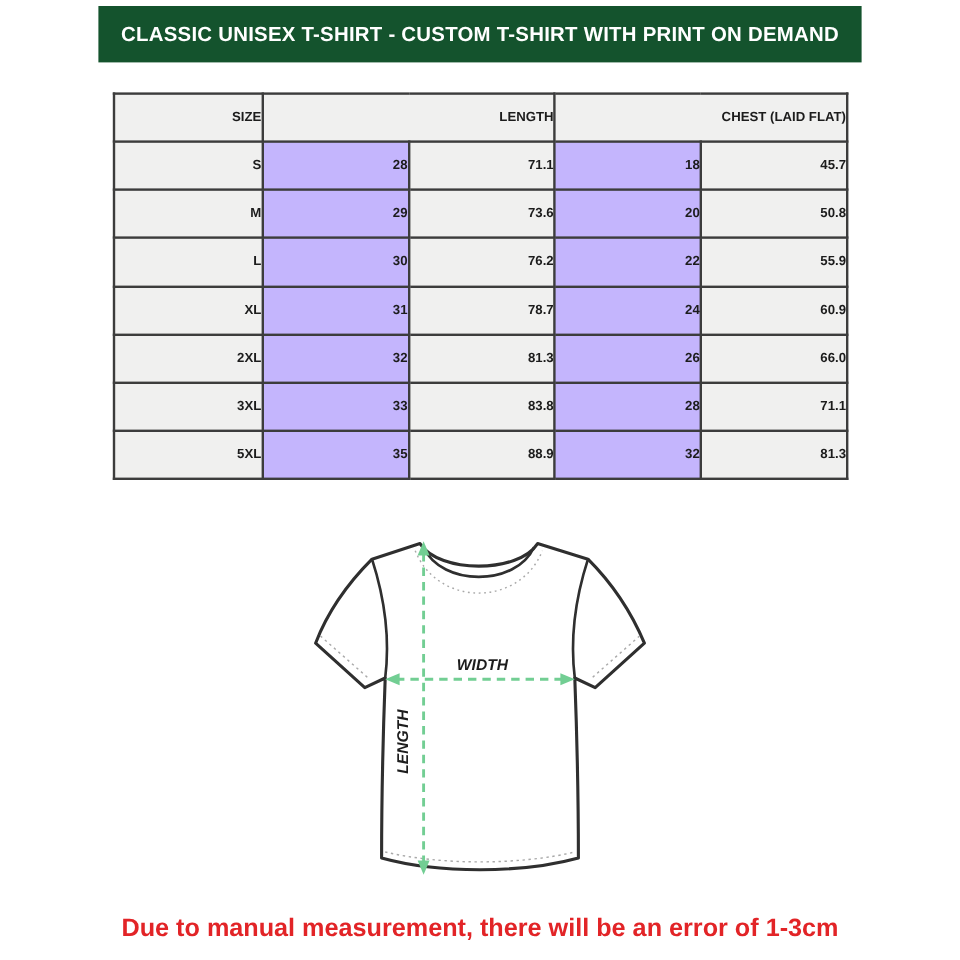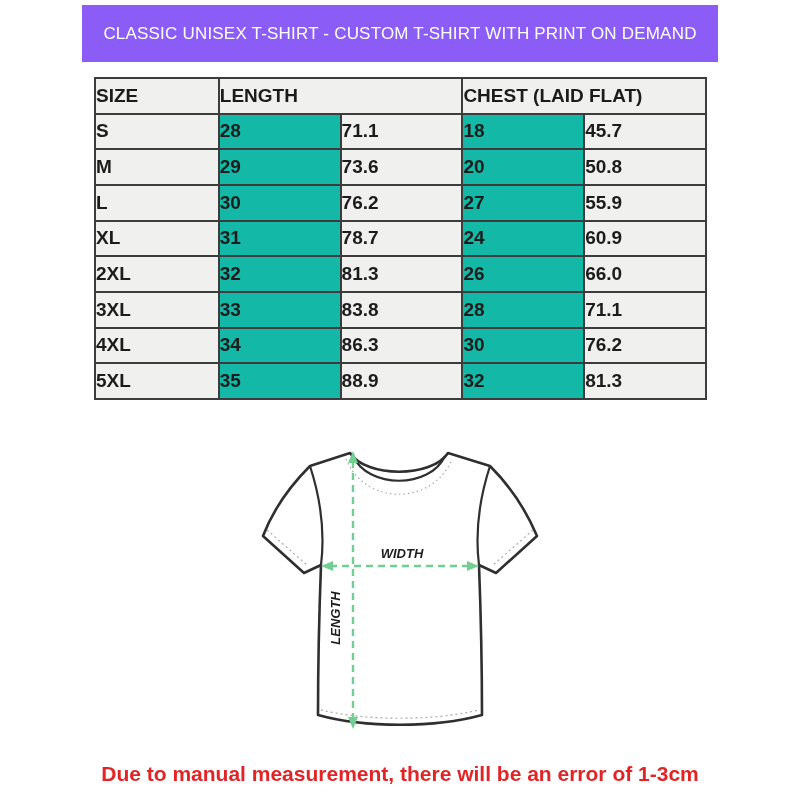--- a/index.html
+++ b/index.html
@@ -1,35 +1,35 @@
 <!DOCTYPE html>
 <html><head>
 <meta charset="utf-8">
 <style>
   html,body{margin:0;padding:0;background:#fff;}
   .page{
     position:relative;width:800px;height:800px;background:#ffffff;overflow:hidden;
     font-family:"Liberation Sans",sans-serif;
   }
   .banner{
-    position:absolute;left:82px;top:5px;width:636px;height:57px;
-    background:#8b5cf6;color:#ffffff;
+    position:absolute;left:82px;top:5px;width:636px;height:47px;
+    background:#14532d;color:#ffffff;
     display:flex;align-items:center;justify-content:center;
-    font-weight:normal;font-size:17px;letter-spacing:.2px;white-space:nowrap;
+    font-weight:bold;font-size:17px;letter-spacing:.2px;white-space:nowrap;
   }
   table.size-table{
     position:absolute;left:94px;top:77px;width:613px;height:323px;
     border-collapse:collapse;table-layout:fixed;
-    font-weight:bold;font-size:19px;color:#1c1c1c;text-align:left;
+    font-weight:bold;font-size:11px;color:#1c1c1c;text-align:right;
   }
   table.size-table th, table.size-table td{
     border:2px solid #3c3c3c;padding:0;vertical-align:middle;
   }
   .cell-gray{background:#f0f0ef;}
-  .cell-white{background:#14b8a6;}
+  .cell-white{background:#c4b5fd;}
   .diagram-wrap{position:absolute;left:252px;top:448px;width:296px;height:300px;font-style:italic;}
   .note{
     position:absolute;left:0;top:762px;width:800px;text-align:center;
     font-weight:bold;font-size:21px;color:#e22427;
   }
   svg text{font-family:"Liberation Sans",sans-serif;font-weight:bold;}
 </style>
 </head>
 <body>
 
@@ -57,21 +57,21 @@
       <td class="cell-gray">M</td>
       <td class="cell-white">29</td>
       <td class="cell-gray">73.6</td>
       <td class="cell-white">20</td>
       <td class="cell-gray">50.8</td>
     </tr>
     <tr>
       <td class="cell-gray">L</td>
       <td class="cell-white">30</td>
       <td class="cell-gray">76.2</td>
-      <td class="cell-white">27</td>
+      <td class="cell-white">22</td>
       <td class="cell-gray">55.9</td>
     </tr>
     <tr>
       <td class="cell-gray">XL</td>
       <td class="cell-white">31</td>
       <td class="cell-gray">78.7</td>
       <td class="cell-white">24</td>
       <td class="cell-gray">60.9</td>
     </tr>
     <tr>
@@ -80,27 +80,20 @@
       <td class="cell-gray">81.3</td>
       <td class="cell-white">26</td>
       <td class="cell-gray">66.0</td>
     </tr>
     <tr>
       <td class="cell-gray">3XL</td>
       <td class="cell-white">33</td>
       <td class="cell-gray">83.8</td>
       <td class="cell-white">28</td>
       <td class="cell-gray">71.1</td>
-    </tr>
-    <tr>
-      <td class="cell-gray">4XL</td>
-      <td class="cell-white">34</td>
-      <td class="cell-gray">86.3</td>
-      <td class="cell-white">30</td>
-      <td class="cell-gray">76.2</td>
     </tr>
     <tr>
       <td class="cell-gray">5XL</td>
       <td class="cell-white">35</td>
       <td class="cell-gray">88.9</td>
       <td class="cell-white">32</td>
       <td class="cell-gray">81.3</td>
     </tr>
   </tbody>
     </table>

